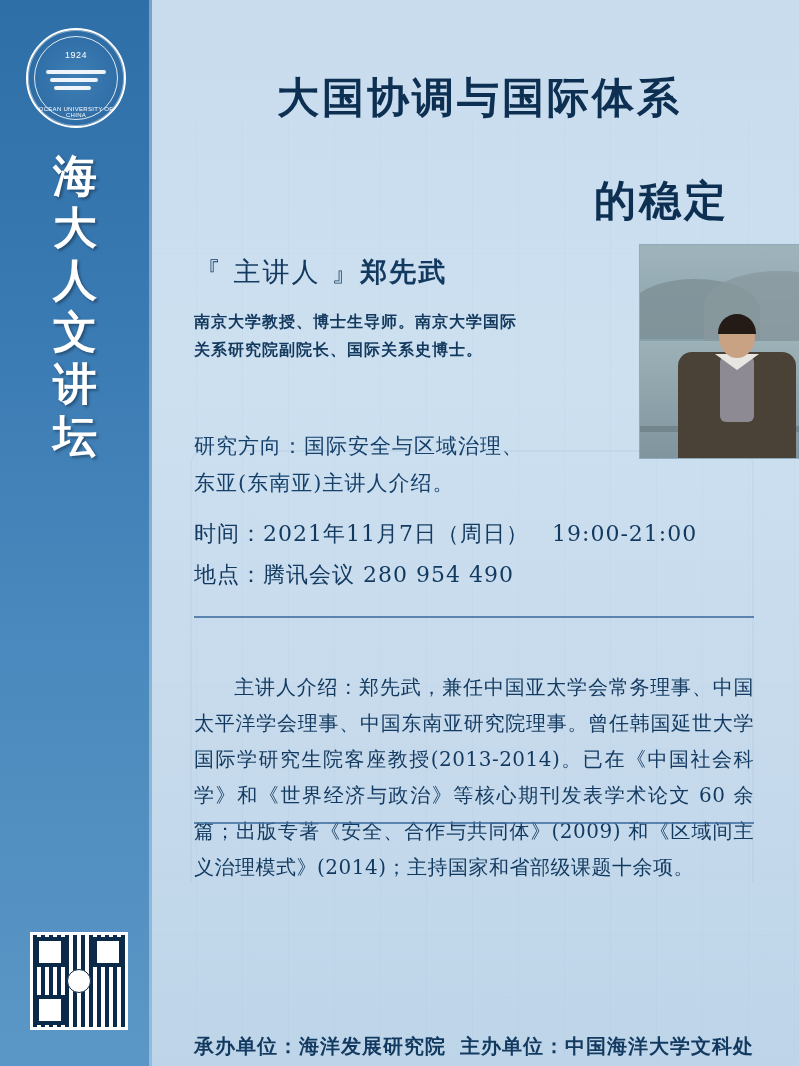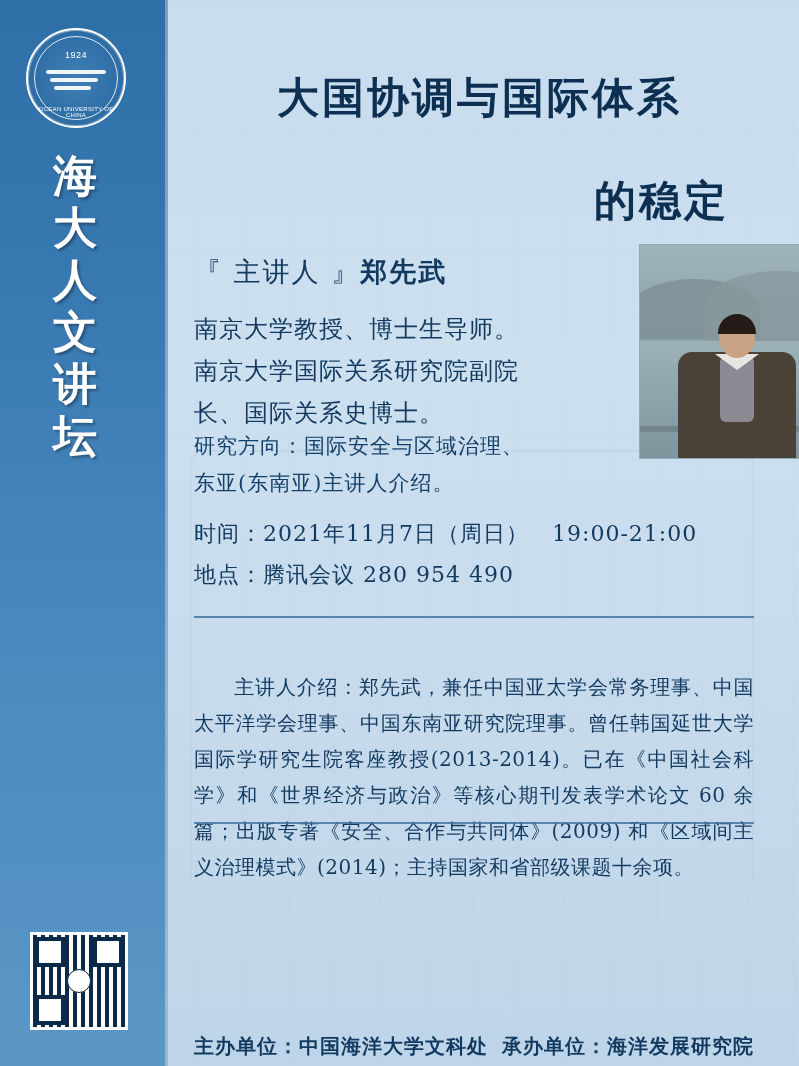--- a/index.html
+++ b/index.html
@@ -26,21 +26,21 @@
   }
   .sketch:after{
     content:"";position:absolute;left:40px;top:330px;width:560px;height:430px;
     border-top:2px solid rgba(80,120,165,.35);
     border-left:2px solid rgba(80,120,165,.25);
     border-right:2px solid rgba(80,120,165,.25);
     border-radius:14px 14px 0 0;
   }
   
   .leftband{
-    position:absolute;left:0;top:0;width:168px;height:1066px;
+    position:absolute;left:0;top:0;width:152px;height:1066px;
     background:linear-gradient(180deg,#2f6fa8 0%,#3a7ab3 30%,#4a89bd 60%,#5b97c6 100%);
   }
   .leftband:before{
     content:"";position:absolute;right:0;top:0;width:3px;height:100%;
     background:rgba(255,255,255,.35);
   }
   
   .logo{
     position:absolute;left:26px;top:28px;width:96px;height:96px;border-radius:50%;
     border:2px solid #ffffff;
@@ -115,21 +115,21 @@
   .title .l2{display:block;text-align:right;padding-right:38px;margin-top:40px;}
   .speaker-line{
     position:absolute;left:42px;top:238px;
     font-family:"DejaVu Serif", serif;
     font-size:27px;color:#12395f;letter-spacing:2px;font-weight:bold;text-align:right;
   }
   .speaker-line .tag{font-weight:normal;}
   .bio{
     position:absolute;left:42px;top:292px;width:330px;
     font-family:"DejaVu Serif", serif;
-    font-size:24px;line-height:1.75;color:#13395e;font-weight:normal;letter-spacing:1px;
+    font-size:16px;line-height:1.75;color:#13395e;font-weight:bold;letter-spacing:1px;
   }
   .research{
     position:absolute;left:42px;top:412px;width:340px;
     font-family:"DejaVu Serif", serif;
     font-size:21px;line-height:1.75;color:#15406a;letter-spacing:1px;
   }
   .photo{
     position:absolute;right:43px;top:228px;width:194px;height:213px;
     border:1px solid #8fa9bd;
     background:linear-gradient(180deg,#9fb3bb 0%, #8ea6b0 38%, #7e98a3 55%, #6f8b96 100%);
@@ -272,18 +272,18 @@
     <div class="rule top"></div>
 
     <div class="para intro">
       <span class="ind"></span><span>主讲人介绍：</span><span>郑先武，兼任中国亚太学会常务理事、中国太平洋学会理事、中国东南亚研究院理事。曾任韩国延世大学国际学研究生院客座教授(2013-2014)。已在《中国社会科学》和《世界经济与政治》等核心期刊发表学术论文 60 余篇；出版专著《安全、合作与共同体》(2009) 和《区域间主义治理模式》(2014)；主持国家和省部级课题十余项。</span>
     </div>
 
     <div class="rule mid"></div>
 
 
     <div class="footer">
+      <span>承办单位：海洋发展研究院</span>
       <span>主办单位：中国海洋大学文科处</span>
-      <span>承办单位：海洋发展研究院</span>
     </div>
 
   </div>
 </div>
 
 </body></html>

